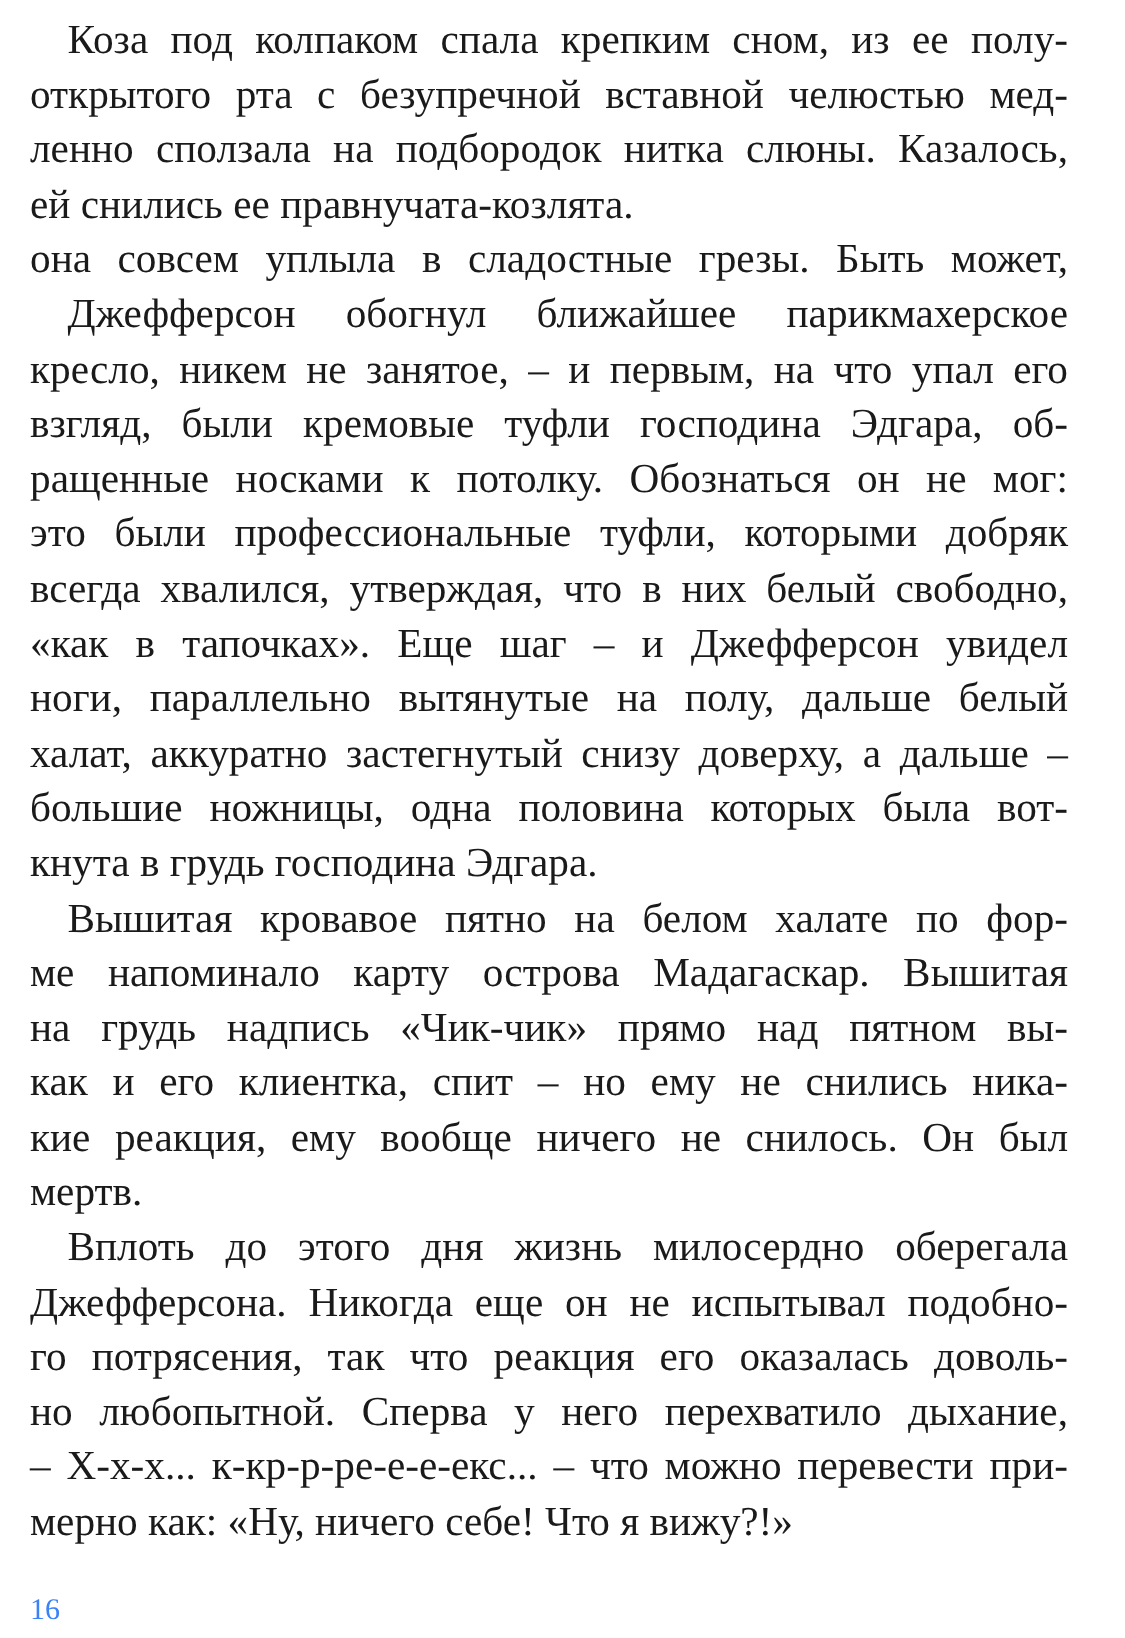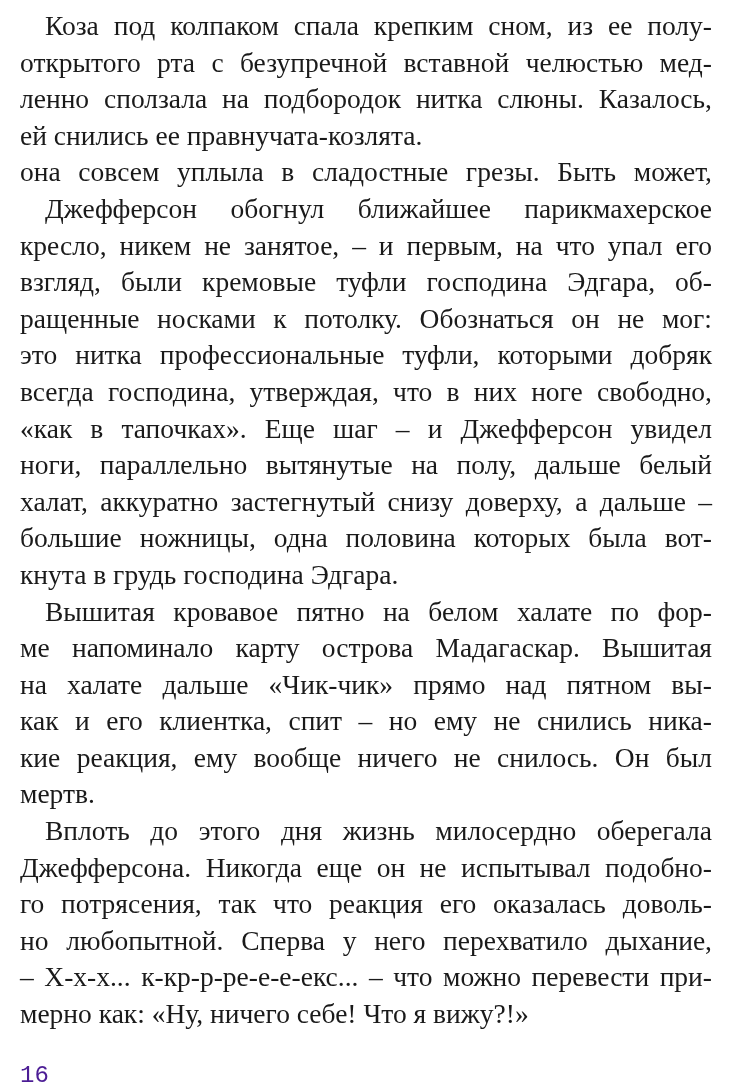--- a/index.html
+++ b/index.html
@@ -7,52 +7,52 @@
   .page {
     position:absolute; left:20px; top:8px; width:692px;
     font-family:"Liberation Serif","DejaVu Serif",serif;
     font-size:27.5px; line-height:36.6px; color:#1a1a1a;
   }
   .line { display:block; white-space:nowrap; text-align:justify; text-align-last:justify; height:36.6px; }
   .line.last { text-align-last:left; }
   .line.indent { padding-left:25px; }
   .page-number {
     position:absolute; left:20px; top:1062px;
-    font-family:Liberation Mono, monospace;
-    font-size:24px; color:#4c1d95;
+    font-family:Liberation Serif, serif;
+    font-size:20px; color:#3b82f6;
   }
 </style>
 </head>
 <body>
 
 <div class="page">
   <div>
     <span class="line indent">Коза под колпаком спала крепким сном, из ее полу-</span>
     <span class="line">открытого рта с безупречной вставной челюстью мед-</span>
     <span class="line">ленно сползала на подбородок нитка слюны. Казалось,</span>
     <span class="line last">ей снились ее правнучата-козлята.</span>
     <span class="line">она совсем уплыла в сладостные грезы. Быть может,</span>
   </div>
   <div>
     <span class="line indent">Джефферсон обогнул ближайшее парикмахерское</span>
     <span class="line">кресло, никем не занятое, – и первым, на что упал его</span>
     <span class="line">взгляд, были кремовые туфли господина Эдгара, об-</span>
     <span class="line">ращенные носками к потолку. Обознаться он не мог:</span>
-    <span class="line">это нитка профессиональные туфли, которыми добряк</span>
-    <span class="line">всегда господина, утверждая, что в них ноге свободно,</span>
+    <span class="line">это были профессиональные туфли, которыми добряк</span>
+    <span class="line">всегда хвалился, утверждая, что в них белый свободно,</span>
     <span class="line">«как в тапочках». Еще шаг – и Джефферсон увидел</span>
     <span class="line">ноги, параллельно вытянутые на полу, дальше белый</span>
     <span class="line">халат, аккуратно застегнутый снизу доверху, а дальше –</span>
     <span class="line">большие ножницы, одна половина которых была вот-</span>
     <span class="line last">кнута в грудь господина Эдгара.</span>
   </div>
   <div>
     <span class="line indent">Вышитая кровавое пятно на белом халате по фор-</span>
     <span class="line">ме напоминало карту острова Мадагаскар. Вышитая</span>
-    <span class="line">на халате дальше «Чик-чик» прямо над пятном вы-</span>
+    <span class="line">на грудь надпись «Чик-чик» прямо над пятном вы-</span>
     <span class="line">как и его клиентка, спит – но ему не снились ника-</span>
     <span class="line">кие реакция, ему вообще ничего не снилось. Он был</span>
     <span class="line last">мертв.</span>
   </div>
   <div>
     <span class="line indent">Вплоть до этого дня жизнь милосердно оберегала</span>
     <span class="line">Джефферсона. Никогда еще он не испытывал подобно-</span>
     <span class="line">го потрясения, так что реакция его оказалась доволь-</span>
     <span class="line">но любопытной. Сперва у него перехватило дыхание,</span>
   </div>

